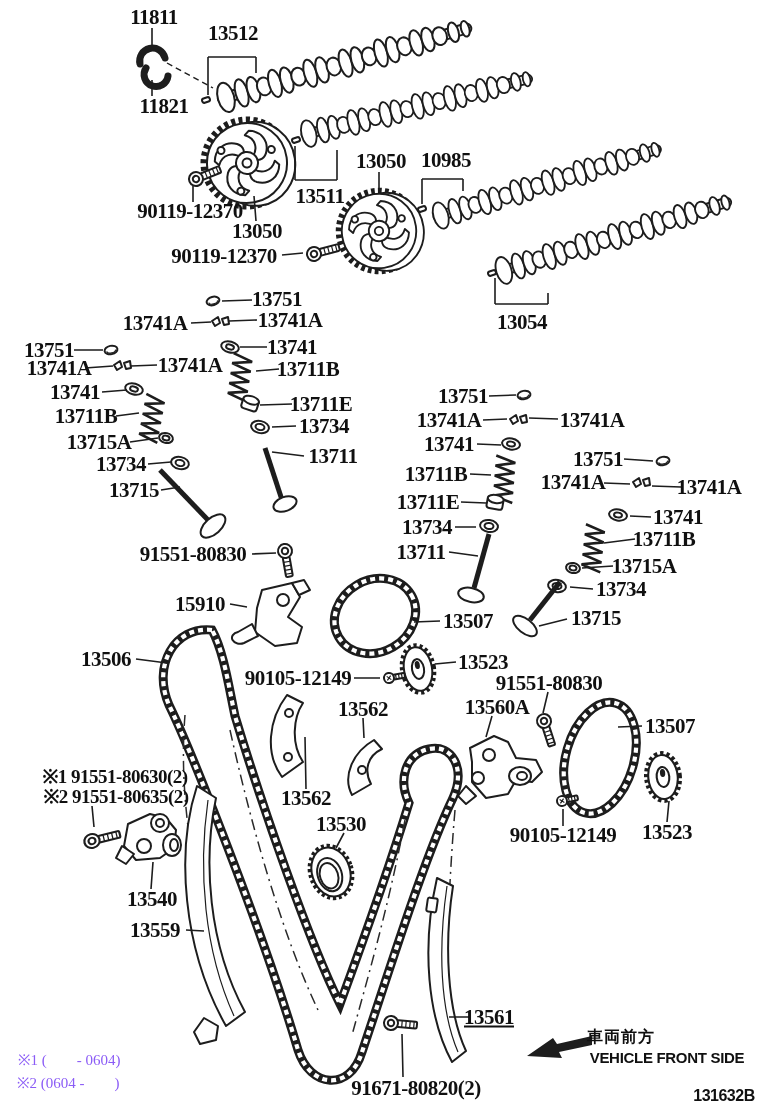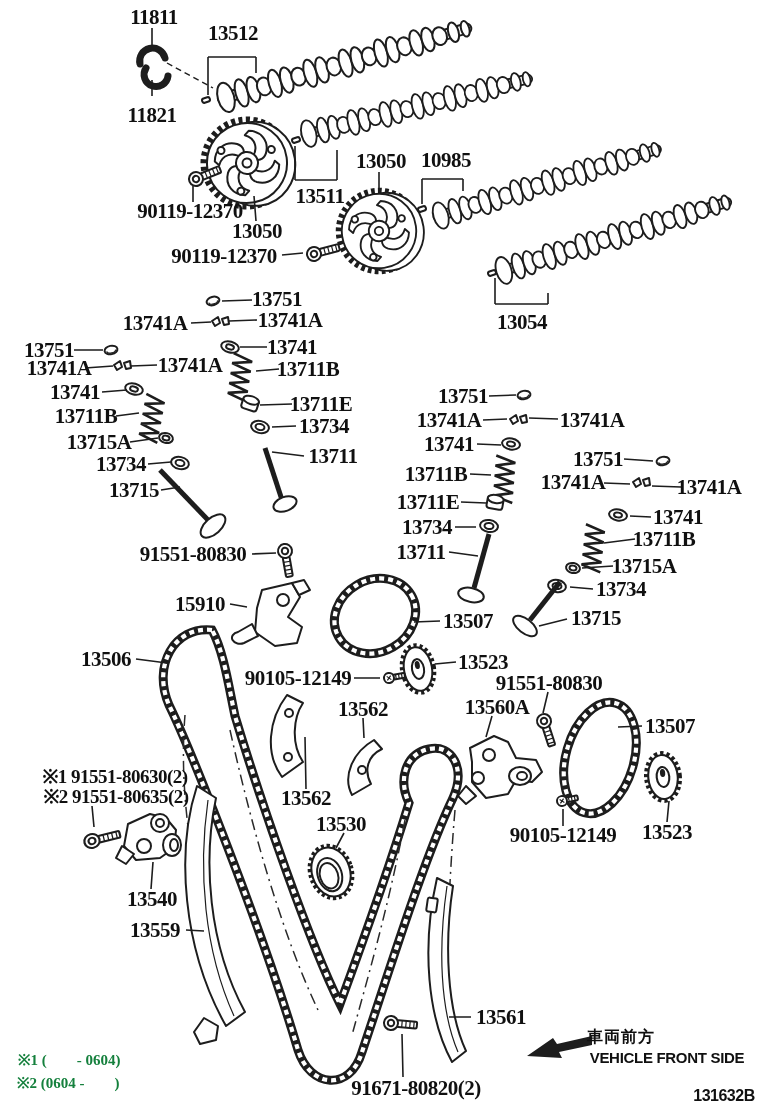--- a/index.html
+++ b/index.html
@@ -12,21 +12,21 @@
   .thin{stroke:#1d1d1d;stroke-width:1.2;fill:none;}
   .dash{stroke:#2a2a2a;stroke-width:1.5;fill:none;stroke-dasharray:11 5 2 5;}
   .dashln{stroke:#1d1d1d;stroke-width:1.4;fill:none;stroke-dasharray:6 4;}
   .chainA{fill:none;stroke:#1d1d1d;stroke-width:9;}
   .chainB{fill:none;stroke:#fff;stroke-width:4.2;stroke-dasharray:5 4;}
   .teeth{fill:none;stroke:#1d1d1d;}
   .shell{fill:none;stroke:#1d1d1d;stroke-width:7;stroke-linecap:round;}
   .plabel{position:absolute;transform:translate(-50%,-50%);font-weight:700;font-size:21px;
           letter-spacing:-0.5px;color:#101010;white-space:pre;line-height:1;}
   .starred{font-size:19px;}
-  .note{position:absolute;font-weight:700;font-size:15px;color:#15803d;white-space:pre;line-height:1.2;}
+  .note{position:absolute;font-weight:400;font-size:15px;color:#8b5cf6;white-space:pre;line-height:1.2;}
   .jp{font-family:Liberation Mono, monospace;font-size:16px;letter-spacing:1px;}
   .en{font-family:"Liberation Sans",sans-serif;font-size:15px;letter-spacing:-0.3px;text-align:right;}
   .code{font-family:"Liberation Sans",sans-serif;font-size:16px;}
 </style>
 </head>
 <body>
 
 <div id="stage">
 
 <svg id="art" width="760" height="1112" viewBox="0 0 760 1112">
@@ -331,21 +331,21 @@
   </g>
 
   <g>
     <path class="dk" d="M592,1036 L557,1044 L553,1038 L527,1056 L562,1058 L559,1052 L592,1045 Z"></path>
   </g>
 </svg>
 
 <div id="labels-layer">
       <div class="plabel" style="left: 154px; top: 17px; text-align: center;">11811</div>
       <div class="plabel" style="left: 233px; top: 33px;">13512</div>
-      <div class="plabel" style="left: 152px; top: 106px; margin-top: 9px;">11821</div>
+      <div class="plabel" style="left: 164px; top: 106px;">11821</div>
       <div class="plabel" style="left: 190px; top: 211px;">90119-12370</div>
       <div class="plabel" style="left: 257px; top: 231px;">13050</div>
       <div class="plabel" style="left: 320px; top: 196px;">13511</div>
       <div class="plabel" style="left: 381px; top: 161px;">13050</div>
       <div class="plabel" style="left: 446px; top: 160px;">10985</div>
       <div class="plabel" style="left: 224px; top: 256px;">90119-12370</div>
       <div class="plabel" style="left: 522px; top: 322px;">13054</div>
       <div class="plabel" style="left: 277px; top: 299px;">13751</div>
       <div class="plabel" style="left: 155px; top: 323px;">13741A</div>
       <div class="plabel" style="left: 290px; top: 320px;">13741A</div>
@@ -389,21 +389,21 @@
       <div class="plabel" style="left: 497px; top: 707px;">13560A</div>
       <div class="plabel" style="left: 670px; top: 726px;">13507</div>
       <div class="plabel" style="left: 306px; top: 798px;">13562</div>
       <div class="plabel" style="left: 341px; top: 824px;">13530</div>
       <div class="plabel" style="left: 563px; top: 835px;">90105-12149</div>
       <div class="plabel" style="left: 667px; top: 832px;">13523</div>
       <div class="plabel starred" style="left: 95px; top: 776px; margin-left: 20px;">※1 91551-80630(2)</div>
       <div class="plabel starred" style="left: 96px; top: 796px; margin-left: 20px;">※2 91551-80635(2)</div>
       <div class="plabel" style="left: 152px; top: 899px;">13540</div>
       <div class="plabel" style="left: 155px; top: 930px;">13559</div>
-      <div class="plabel" style="left: 501px; top: 1017px;">13561</div>
+      <div class="plabel" style="left: 489px; top: 1017px; text-decoration: underline;">13561</div>
       <div class="plabel" style="left: 416px; top: 1088px;">91671-80820(2)</div>
     </div>
 <div id="notes-layer">
       <div class="note" style="left: 18px; top: 1051px;">※1 (        - 0604)</div>
       <div class="note" style="left: 17px; top: 1074px;">※2 (0604 -        )</div>
     </div>
 
 <div class="plabel jp" style="left:621px;top:1038px">車両前方</div>
 <div class="plabel en" style="left:667px;top:1057px">VEHICLE FRONT SIDE</div>
 <div class="plabel code" style="left:724px;top:1096px">131632B</div>

